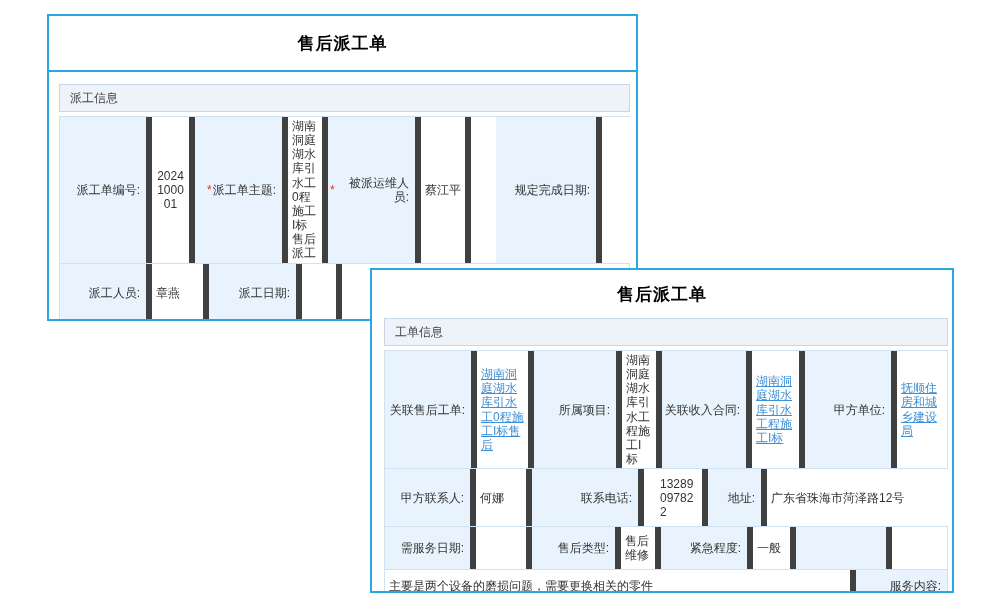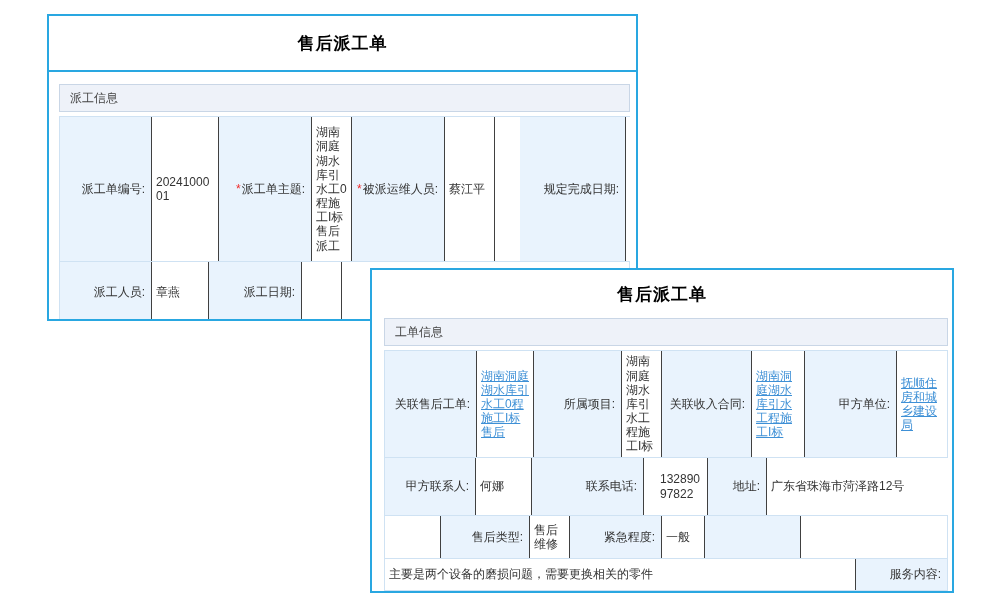--- a/index.html
+++ b/index.html
@@ -23,21 +23,21 @@
   .section-title{
     box-sizing:border-box;width:100%;height:28px;display:flex;align-items:center;
     background:#eef2f9;border:1px solid #c9d6e6;color:#444;font-size:12px;
     padding-left:10px;margin-bottom:4px;
   }
   .ttable{box-sizing:border-box;width:100%;border:1px solid #cfe2f3;background:#fff;}
   .trow{display:flex;}
   .trow + .trow{border-top:1px solid #cfe2f3;}
   .tcell{
     box-sizing:border-box;flex:0 0 auto;display:flex;align-items:center;
-    border-right:1px solid #404040;font-size:12px;color:#333;line-height:1.18;
+    border-right:6px solid #404040;font-size:12px;color:#333;line-height:1.18;
     min-height:100%;
   }
   .tcell:last-child{border-right:none;}
   .tcell.label{
     background:#e9f3fd;justify-content:flex-end;text-align:right;padding:2px 6px 2px 2px;
   }
   .tcell.value{
     background:#ffffff;justify-content:flex-start;text-align:left;padding:2px 4px;
     word-break:break-all;
   }
@@ -49,21 +49,21 @@
 </head>
 <body>
 
 <div class="panel" id="backPanel">
   <div class="panel-title">售后派工单</div>
   <div class="section">
     <div class="section-title">派工信息</div>
     <div class="ttable">
       <div class="trow" style="min-height: 144px;">
           <div class="tcell label" style="width: 92px;">派工单编号:</div>
-          <div class="tcell value" style="width: 67px;">2024100001</div>
+          <div class="tcell value" style="width: 43px; text-align: center;">2024100001</div>
           <div class="tcell label" style="width: 93px;"><span class="req">*</span>派工单主题:</div>
           <div class="tcell value" style="width: 40px;">湖南洞庭湖水库引水工0程施工I标售后派工</div>
           <div class="tcell label" style="width: 93px;"><span class="req">*</span>被派运维人员:</div>
           <div class="tcell value" style="width: 50px;">蔡江平</div>
           <div class="tcell label" style="width: 106px; margin-left: 25px;">规定完成日期:</div>
           <div class="tcell value" style="width: 50px;"></div>
         </div>
       <div class="trow" style="min-height: 60px;">
           <div class="tcell label" style="width: 92px;">派工人员:</div>
           <div class="tcell value" style="width: 57px;">章燕</div>
@@ -98,20 +98,21 @@
         </div>
       <div class="trow" style="min-height: 57px;">
           <div class="tcell label" style="width: 91px;">甲方联系人:</div>
           <div class="tcell value" style="width: 56px;">何娜</div>
           <div class="tcell label" style="width: 112px;">联系电话:</div>
           <div class="tcell value" style="width: 64px; padding-left: 16px;">13289097822</div>
           <div class="tcell label" style="width: 59px;">地址:</div>
           <div class="tcell value" style="width: 227px;">广东省珠海市菏泽路12号</div>
         </div>
       <div class="trow" style="min-height: 42px;">
+          <div class="tcell label" style="width: 91px;">需服务日期:</div>
           <div class="tcell value" style="width: 56px;"></div>
           <div class="tcell label" style="width: 89px;">售后类型:</div>
           <div class="tcell value" style="width: 40px;">售后维修</div>
           <div class="tcell label" style="width: 92px;">紧急程度:</div>
           <div class="tcell value" style="width: 43px;">一般</div>
           <div class="tcell label" style="width: 96px;"></div>
           <div class="tcell value" style="width: 55px;"></div>
         </div>
       <div class="trow" style="min-height: 31px;">
           <div class="tcell value" style="width: 471px;">主要是两个设备的磨损问题，需要更换相关的零件</div>

